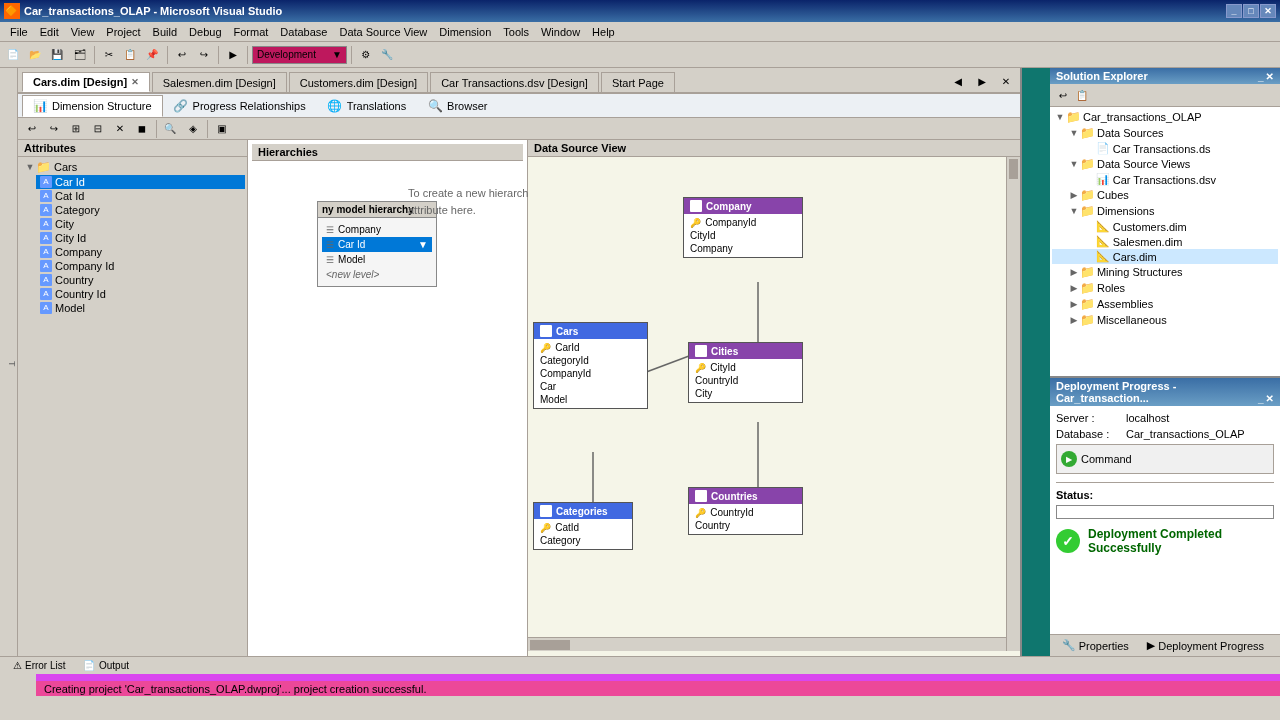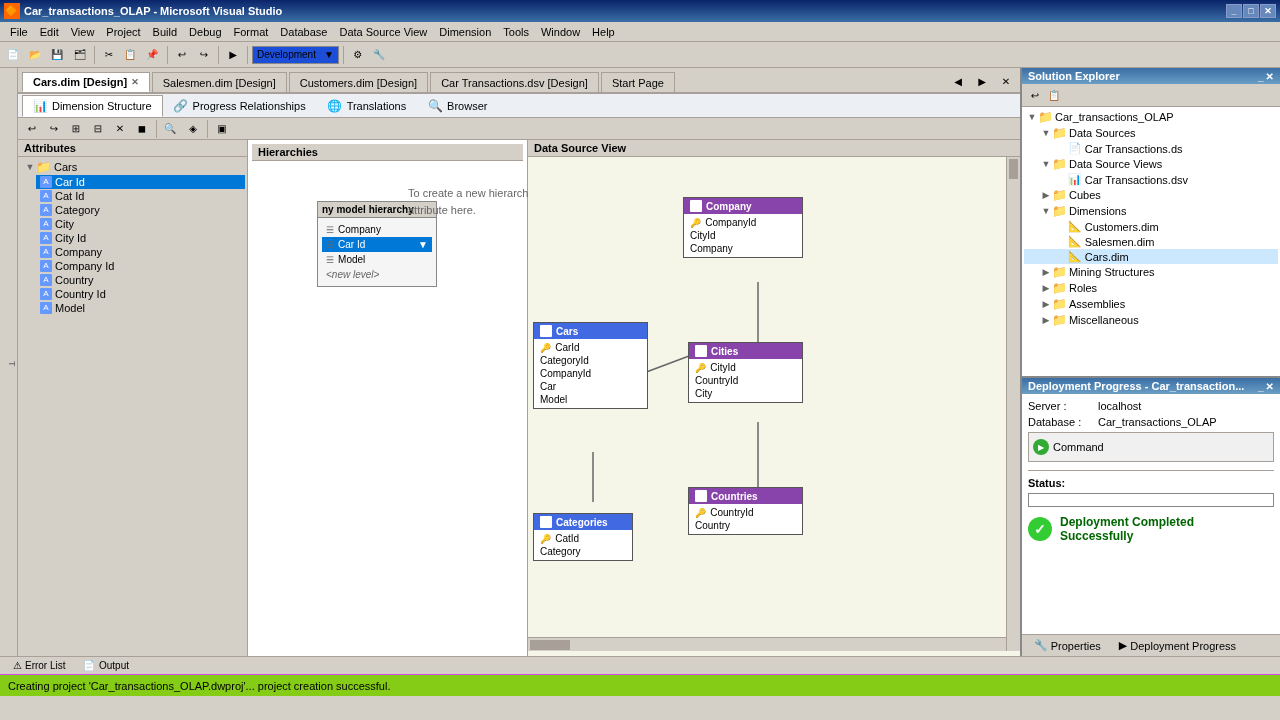--- a/index.html
+++ b/index.html
@@ -12,21 +12,21 @@
     .title-bar-btn { width: 16px; height: 14px; background: #6688bb; border: 1px solid #8899cc; color: white; font-size: 9px; text-align: center; line-height: 12px; cursor: pointer; }
 
     
     .menu-bar { background: #d4d0c8; height: 20px; display: flex; align-items: center; padding: 0 4px; border-bottom: 1px solid #a8a098; }
     .menu-item { padding: 2px 6px; font-size: 11px; color: #000; cursor: pointer; }
 
     
     .toolbar { background: #d4d0c8; height: 26px; display: flex; align-items: center; padding: 2px 4px; border-bottom: 1px solid #a8a098; gap: 2px; }
     .toolbar-btn { width: 20px; height: 20px; background: #d4d0c8; border: 1px solid transparent; font-size: 10px; text-align: center; line-height: 18px; cursor: pointer; }
     .toolbar-separator { width: 1px; height: 18px; background: #a8a098; margin: 0 2px; }
-    .toolbar-dropdown { background: #1d4ed8; border: 1px solid #888; height: 18px; padding: 0 4px; font-size: 10px; display: flex; align-items: center; gap: 8px; }
+    .toolbar-dropdown { background: #be185d; border: 1px solid #888; height: 18px; padding: 0 4px; font-size: 10px; display: flex; align-items: center; gap: 16px; }
 
     
     .tabs-bar { background: #d4d0c8; display: flex; align-items: flex-end; padding-top: 4px; padding-left: 4px; border-bottom: 2px solid #a8a098; }
     .tab { background: #d4d0c8; border: 1px solid #a8a098; border-bottom: none; padding: 2px 10px; font-size: 11px; cursor: pointer; margin-right: 2px; height: 20px; display: flex; align-items: center; }
     .tab.active { background: white; border-bottom: 1px solid white; font-weight: bold; z-index: 1; }
     .tab-close { margin-left: 4px; font-size: 9px; color: #666; }
     .left-sidebar-strip { width: 18px; background: #d4d0c8; border-right: 1px solid #a8a098; display: flex; flex-direction: column; align-items: center; padding-top: 4px; font-size: 9px; writing-mode: vertical-rl; }
 
     
     .sub-toolbar { background: #d4d0c8; height: 22px; display: flex; align-items: center; padding: 0 4px; border-bottom: 1px solid #a8a098; gap: 2px; }
@@ -57,21 +57,21 @@
     .dsv-table { position: absolute; border: 1px solid #555; background: white; min-width: 100px; font-size: 10px; }
     .dsv-table-header { padding: 2px 6px; color: white; font-weight: bold; display: flex; align-items: center; gap: 4px; }
     .dsv-table-header.blue { background: #4169e1; }
     .dsv-table-header.purple { background: #8844aa; }
     .dsv-table-body { padding: 2px 0; }
     .dsv-table-row { padding: 1px 6px; display: flex; align-items: center; gap: 4px; }
     .dsv-scrollbar-v { position: absolute; right: 0; top: 0; width: 14px; height: 100%; background: #d4d0c8; border-left: 1px solid #a8a098; }
     .dsv-scrollbar-h { position: absolute; bottom: 0; left: 0; right: 14px; height: 14px; background: #d4d0c8; border-top: 1px solid #a8a098; }
 
     
-    .right-panel { width: 260px; background: #0f766e; border-left: 2px solid #888; display: flex; flex-direction: column; }
+    .right-panel { width: 260px; background: #0f766e; border-left: 2px solid #888; display: flex; flex-direction: column; padding-left: 28px; }
     .solution-explorer { flex: 1; background: white; }
     .se-title-bar { background: linear-gradient(to bottom, #3a6ea5, #6a9ec5); color: white; padding: 2px 6px; font-size: 11px; font-weight: bold; display: flex; align-items: center; justify-content: space-between; }
     .se-toolbar { background: #d4d0c8; padding: 2px 4px; display: flex; gap: 2px; border-bottom: 1px solid #a8a098; }
     .se-toolbar-btn { width: 18px; height: 18px; background: #d4d0c8; border: 1px solid transparent; font-size: 10px; text-align: center; cursor: pointer; }
     .se-tree { padding: 2px; }
     .se-tree-item { display: flex; align-items: center; padding: 1px 2px; cursor: pointer; font-size: 11px; }
     .se-folder-icon { color: #ffcc00; margin-right: 2px; font-size: 12px; }
     .se-expand { width: 12px; text-align: center; font-size: 9px; color: #666; }
 
     
@@ -87,21 +87,21 @@
     .deploy-status-label { font-weight: bold; margin-bottom: 4px; }
     .deploy-status-bar { height: 14px; border: 1px solid #888; background: white; margin-bottom: 8px; }
     .deploy-success { display: flex; align-items: center; gap: 8px; color: #006600; font-weight: bold; font-size: 12px; }
     .deploy-success-icon { width: 24px; height: 24px; background: #33cc33; border-radius: 50%; color: white; display: flex; align-items: center; justify-content: center; font-size: 14px; }
 
     
     .bottom-tabs { background: #d4d0c8; height: 18px; display: flex; align-items: center; padding: 0 4px; border-top: 1px solid #a8a098; }
     .bottom-tab { display: flex; align-items: center; padding: 1px 8px; font-size: 10px; cursor: pointer; gap: 3px; border: 1px solid transparent; }
 
     
-    .status-bar { background: #84cc16; height: 22px; display: flex; align-items: center; padding: 0 8px; font-size: 11px; border-top: 1px solid #d946ef; }
+    .status-bar { background: #ec4899; height: 22px; display: flex; align-items: center; padding: 0 8px; font-size: 11px; border-top: 7px solid #d946ef; margin-left: 36px; }
 
     
     .right-bottom-tabs { background: #d4d0c8; display: flex; align-items: center; padding: 2px 4px; gap: 2px; border-top: 1px solid #a8a098; }
     .right-bottom-tab { padding: 2px 8px; font-size: 11px; cursor: pointer; display: flex; align-items: center; gap: 3px; }
 
     
     .dsv-svg { position: absolute; top: 0; left: 0; width: 100%; height: 100%; pointer-events: none; }
   </style>
 </head>
 <body>
@@ -375,21 +375,21 @@
               </div>
               <div class="dsv-table-row">
                 <span>CountryId</span>
               </div>
               <div class="dsv-table-row">
                 <span>City</span>
               </div>
             </div>
           </div>
 
-          <div class="dsv-table" style="position:absolute; left:5px; top:356px; width:93px;">
+          <div class="dsv-table" style="position:absolute; left:5px; top:345px; width:93px;">
             <div class="dsv-table-header blue">
               <span style="background:white; width:12px; height:12px; display:inline-block; border-radius:1px; font-size:8px; text-align:center; line-height:12px;">T</span>
               <span>Categories</span>
             </div>
             <div class="dsv-table-body">
               <div class="dsv-table-row">
                 <span style="color:#cc8800; font-size:9px;">🔑</span>
                 <span>CatId</span>
               </div>
               <div class="dsv-table-row">

